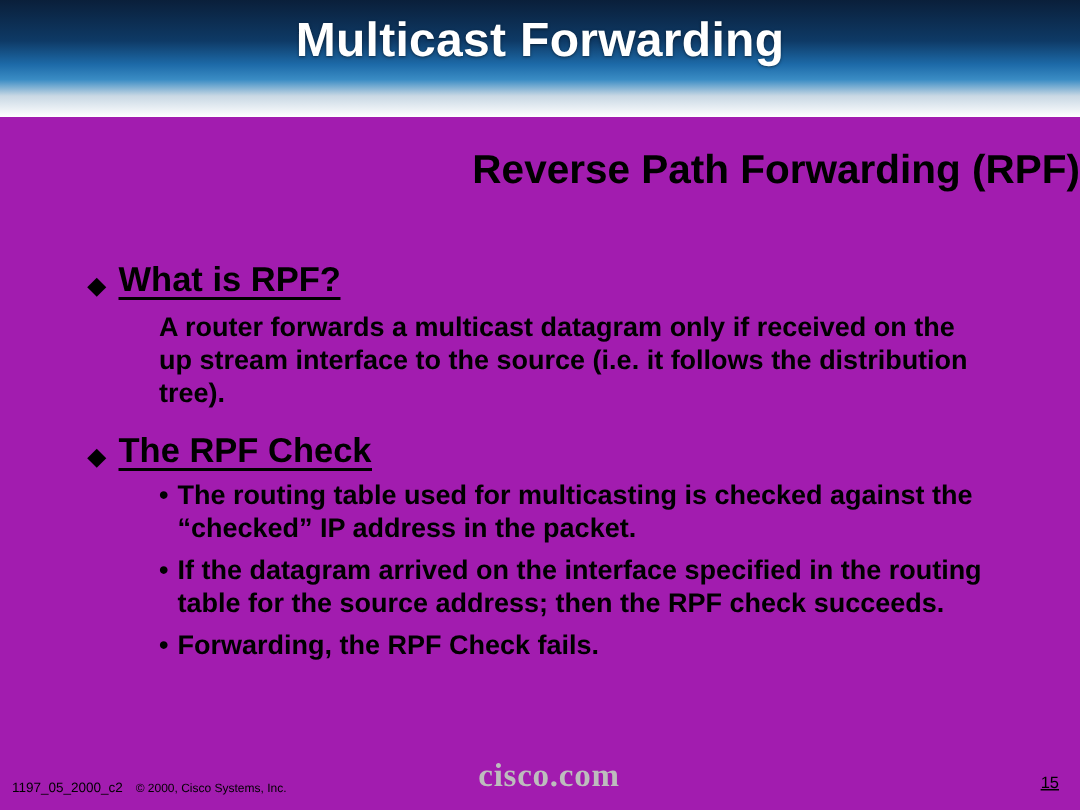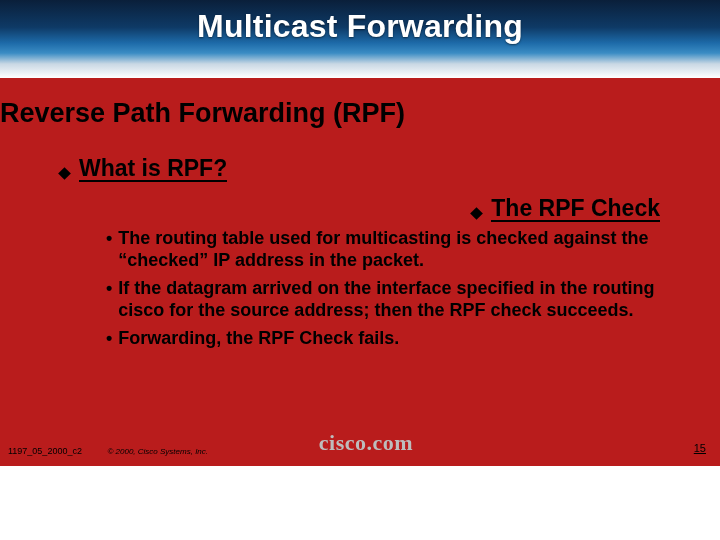--- a/index.html
+++ b/index.html
@@ -1,47 +1,47 @@
 <!DOCTYPE html>
 <html><head>
 <meta charset="utf-8">
 <style>
   * { box-sizing: border-box; margin: 0; padding: 0; }
   html, body { width: 720px; height: 540px; overflow: hidden; font-family: Arial, Helvetica, sans-serif; background: #fff; }
-  .slide { width: 720px; height: 466px; position: relative; background: #b91c1c; }
+  .slide { width: 720px; height: 540px; position: relative; background: #a21caf; }
   .banner {
     position: absolute; top: 0; left: 0; width: 720px; height: 78px;
     background: linear-gradient(to bottom, #0a1f3a 0%, #0e3a66 35%, #1d6aa8 55%, #3a8cc4 68%, #c9d8e4 82%, #ffffff 100%);
   }
   .banner-title {
     position: absolute; top: 8px; left: 0; width: 720px; text-align: center;
     color: #fff; font-size: 32px; font-weight: bold; letter-spacing: 0.2px;
     text-shadow: 0 1px 2px rgba(0,0,0,0.5);
   }
   .subtitle {
-    position: absolute; top: 98px; left: 0; width: 720px; text-align: left;
+    position: absolute; top: 98px; left: 0; width: 720px; text-align: right;
     color: #000; font-size: 27px; font-weight: bold;
   }
   .content { position: absolute; top: 150px; left: 60px; width: 600px; }
-  .bullet-lvl1 { display: flex; align-items: baseline; margin-top: 6px; }
+  .bullet-lvl1 { display: flex; align-items: baseline; margin-top: 24px; }
   .bullet-lvl1 .diamond {
     width: 9px; height: 9px; background: #000; transform: rotate(45deg);
     flex: 0 0 auto; margin-right: 10px; position: relative; top: 2px;
   }
   .bullet-lvl1 .txt { font-size: 23px; font-weight: bold; color: #000; border-bottom: 2px solid #000; padding-bottom: 0; line-height: 1.05; }
   .body-text { margin: 8px 0 4px 46px; font-size: 18px; font-weight: bold; color: #000; line-height: 1.22; }
   .sub-list { margin: 6px 0 0 46px; }
   .sub-item { display: flex; margin-top: 6px; }
   .sub-item .dot { font-size: 18px; font-weight: bold; line-height: 1.22; margin-right: 6px; }
   .sub-item .stxt { font-size: 18px; font-weight: bold; color: #000; line-height: 1.22; }
   .footer-left {
     position: absolute; left: 8px; bottom: 10px; font-size: 9px; color: #000; line-height: 1.15;
   }
   .footer-left .line2 { display: inline-block; }
-  .footer-copy { font-size: 8px; color: #000; margin-left: 23px; font-style: italic; }
+  .footer-copy { font-size: 8px; color: #000; margin-left: 6px; }
   .footer-center {
     position: absolute; left: 0; width: 720px; bottom: 10px; text-align: center;
     font-family: Georgia, 'Times New Roman', serif; font-weight: bold; font-size: 22px; color: #bdbdbd; letter-spacing: 0.5px; padding-left: 12px;
   }
   .footer-right {
     position: absolute; right: 14px; bottom: 12px; font-size: 11px; color: #000; text-decoration: underline;
   }
 </style>
 </head>
 <body>
@@ -52,33 +52,34 @@
   </div>
 
   <div class="subtitle">Reverse Path Forwarding (RPF)</div>
 
   <div class="content">
 
     <div class="bullet-lvl1">
       <div class="diamond"></div>
       <div class="txt">What is RPF?</div>
     </div>
+    <div class="body-text">A router forwards a multicast datagram only if received on the up stream interface to the source (i.e. it follows the distribution tree).</div>
 
-    <div class="bullet-lvl1" style="margin-top:14px;justify-content:flex-end;">
+    <div class="bullet-lvl1" style="margin-top:14px;">
       <div class="diamond"></div>
       <div class="txt">The RPF Check</div>
     </div>
     <div class="sub-list">
       <div class="sub-item">
         <div class="dot">•</div>
         <div class="stxt">The routing table used for multicasting is checked against the “checked” IP address in the packet.</div>
       </div>
       <div class="sub-item">
         <div class="dot">•</div>
-        <div class="stxt">If the datagram arrived on the interface specified in the routing cisco for the source address; then the RPF check succeeds.</div>
+        <div class="stxt">If the datagram arrived on the interface specified in the routing table for the source address; then the RPF check succeeds.</div>
       </div>
       <div class="sub-item">
         <div class="dot">•</div>
         <div class="stxt">Forwarding, the RPF Check fails.</div>
       </div>
     </div>
   </div>
 
   <div class="footer-left">
     <span class="line2">1197_05_2000_c2</span>

